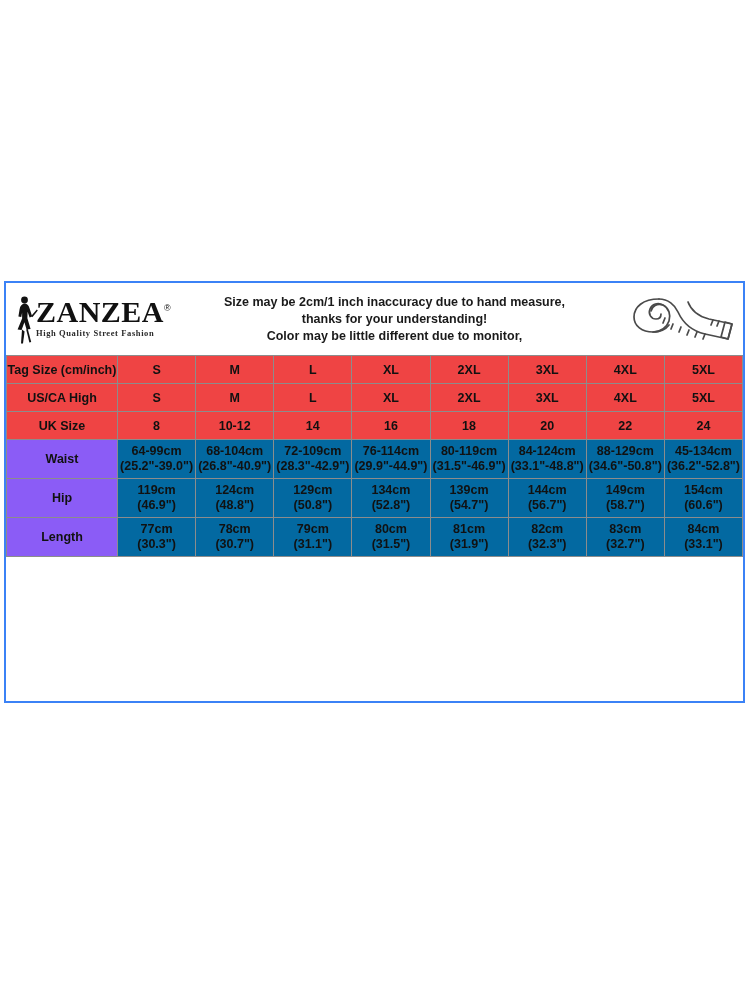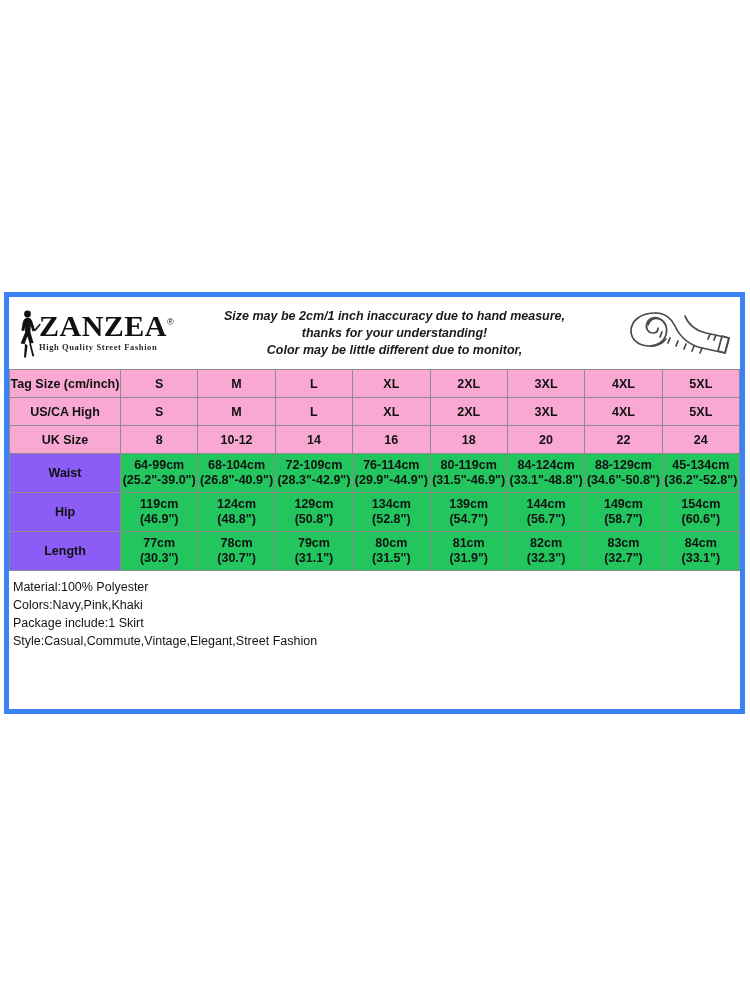--- a/index.html
+++ b/index.html
@@ -12,24 +12,24 @@
     height: 1000px;
     font-family: "Liberation Sans", sans-serif;
     position: relative;
     overflow: hidden;
   }
 
   
   .sheet {
     position: absolute;
     left: 4px;
-    top: 292px;
+    top: 281px;
     width: 741px;
     height: 422px;
-    border: 5px solid #3b82f6;
+    border: 2px solid #3b82f6;
     box-sizing: border-box;
     background: #ffffff;
   }
 
   
   .header {
     height: 72px;
     display: flex;
     align-items: center;
     position: relative;
@@ -85,21 +85,21 @@
   .notice {
     flex: 1 1 auto;
     text-align: center;
     font-size: 12.5px;
     font-weight: bold;
     color: #1a1a1a;
     line-height: 17px;
     padding-left: 10px;
     padding-right: 10px;
   }
-  .notice div { white-space: nowrap; font-style: italic; }
+  .notice div { white-space: nowrap; }
 
   
   .tape-wrap {
     width: 120px;
     flex: 0 0 120px;
     display: flex;
     align-items: center;
     justify-content: center;
   }
 
@@ -118,24 +118,24 @@
     color: #111111;
     padding: 0;
   }
   table.size-table td.label {
     background: #eceded;
     width: 110px;
     line-height: 14px;
     font-size: 12.5px;
   }
   table.size-table tr.shaded td {
-    background: #f9a8d4;
+    background: #ef4444;
   }
   table.size-table tr.shaded td { height: 27px; }
-  tr.meas td { height: 38px; background: #22c55e; }
+  tr.meas td { height: 38px; background: #0369a1; }
   tr.meas td.label { background: #8b5cf6; }
   .two-line { line-height: 15px; }
   .two-line span { display: block; }
   td.hdr-first { line-height: 14px; height: 34px; }
 
   
   .footer {
     padding: 7px 0 0 4px;
     font-size: 12.5px;
     color: #141414;
@@ -338,20 +338,14 @@
           <span>(32.7")</span>
         </td>
         <td class="two-line">
           <span>84cm</span>
           <span>(33.1")</span>
         </td>
       </tr>
     </tbody>
   </table>
 
-  <div class="footer">
-    <div>Material:100% Polyester</div>
-    <div>Colors:Navy,Pink,Khaki</div>
-    <div>Package include:1 Skirt</div>
-    <div>Style:Casual,Commute,Vintage,Elegant,Street Fashion</div>
-  </div>
 
 </div>
 
 </body></html>

